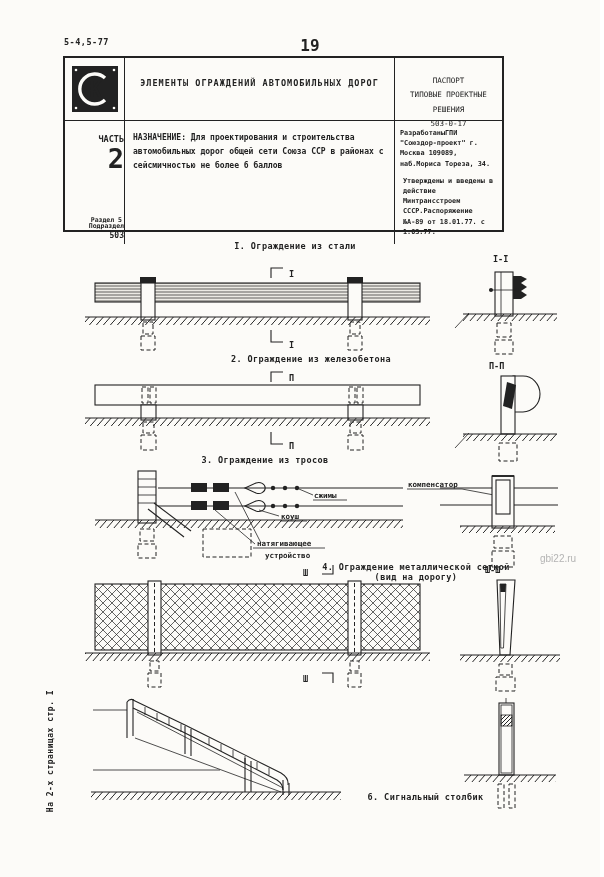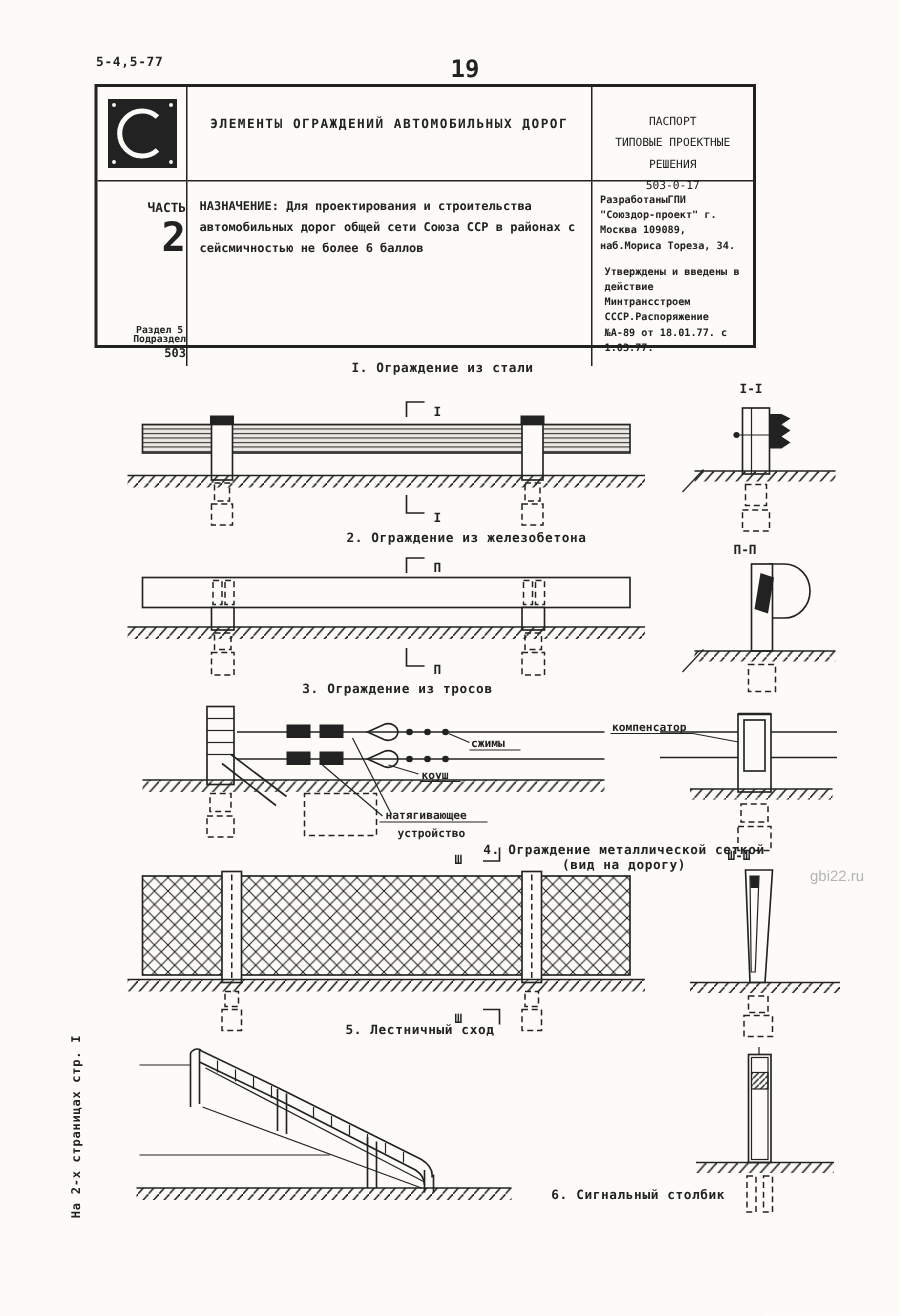--- a/index.html
+++ b/index.html
@@ -25,21 +25,21 @@
   .sect-lines{margin-top:auto;font-size:6.5px;font-weight:bold;line-height:1;text-align:center;}
   .sect-num{font-size:8px;font-weight:bold;margin-bottom:4px;margin-top:1px;margin-left:24px;}
   .purpose-cell{padding:10px 8px;font-size:8px;font-weight:bold;line-height:1.75;}
   .dev-cell{padding:7px 5px;font-size:6.8px;font-weight:bold;line-height:1.5;}
   .dev-cell p{margin:0;}
   .dev-cell p+p{margin-top:7px;padding-left:3px;}
 
   .cap{position:absolute;font-size:8.5px;font-weight:bold;letter-spacing:.4px;text-align:center;}
   .side-note{left:-28px;top:745px;width:160px;height:12px;font-size:8px;font-weight:bold;
              text-align:center;transform:rotate(-90deg);letter-spacing:.5px;}
-  .watermark{left:540px;top:579px;font-size:10px;color:#b4b4b4;
+  .watermark{left:540px;top:553px;font-size:10px;color:#b4b4b4;
              font-family:"Liberation Sans",sans-serif;}
 
   
   svg{position:absolute;overflow:visible;}
   .ln{fill:none;stroke:#222;stroke-width:1.1;}
   .lnt{fill:none;stroke:#222;stroke-width:.8;}
   .ln2{fill:none;stroke:#222;stroke-width:1.8;}
   .fw{fill:#fcfbf8;stroke:#222;stroke-width:1.1;}
   .fb{fill:#222;stroke:none;}
   .dash{fill:none;stroke:#222;stroke-width:1;stroke-dasharray:4 2.5;}
@@ -88,21 +88,20 @@
     </div>
   </div>
 
   <div class="cap" style="left:160px;top:241px;width:270px;">I. Ограждение из стали</div>
   <div class="cap" style="left:156px;top:354px;width:310px;">2. Ограждение из железобетона</div>
   <div class="cap" style="left:130px;top:455px;width:270px;">3. Ограждение из тросов</div>
   <div class="cap" style="left:318px;top:562px;width:196px;">
     <div>4. Ограждение металлической сеткой</div>
     <div>(вид на дорогу)</div>
   </div>
-  <div class="cap" style="left:145px;top:682px;width:270px;">5. Лестничный сход</div>
   <div class="cap" style="left:338px;top:792px;width:175px;">6. Сигнальный столбик</div>
 
   <svg style="left:85px;top:258px;" width="360" height="100" viewBox="0 0 360 100">
     <defs>
       <pattern id="pbeam1" width="4" height="3" patternUnits="userSpaceOnUse">
         <rect width="4" height="3" fill="#eceae4"></rect>
         <line x1="0" y1="1" x2="4" y2="1" stroke="#222" stroke-width="0.7"></line>
       </pattern>
       <pattern id="pg1" width="7" height="8" patternUnits="userSpaceOnUse">
         <line x1="7" y1="0" x2="0" y2="8" stroke="#222" stroke-width="1"></line>

